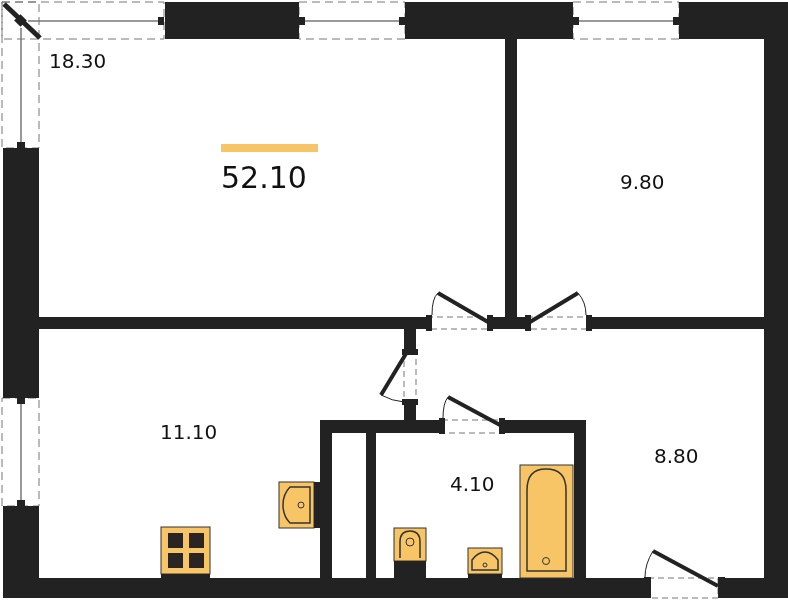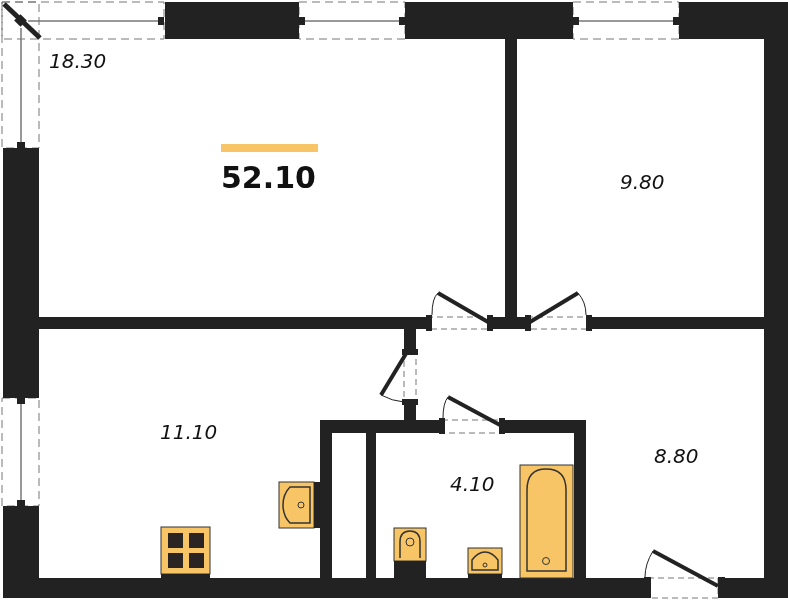--- a/index.html
+++ b/index.html
@@ -1,19 +1,19 @@
 <!DOCTYPE html>
 <html><head>
 <meta charset="utf-8">
 <style>
   html, body { margin:0; padding:0; background:#ffffff; }
   body { width:788px; height:600px; position:relative; overflow:hidden; font-family:"DejaVu Sans", sans-serif; }
   #plan { position:absolute; left:0; top:0; }
-  .label { position:absolute; color:#111; font-family:"DejaVu Sans", sans-serif; font-size:20px; white-space:nowrap;font-style:italic; }
-  .total { position:absolute; font-family:"DejaVu Sans", sans-serif; font-weight:bold; font-size:30px; color:#111; }
+  .label { position:absolute; color:#111; font-family:"DejaVu Sans", sans-serif; font-size:20px; white-space:nowrap; }
+  .total { position:absolute; font-family:"DejaVu Sans", sans-serif; font-weight:normal; font-size:30px; color:#111; }
   .total-bar { position:absolute; height:8px; }
 </style>
 </head>
 <body>
 
 <svg id="plan" width="788" height="600" viewBox="0 0 788 600">
 
   <g fill="none" stroke="#777" stroke-width="1" stroke-dasharray="8,5">
 
     <rect x="2" y="2" width="162" height="37"></rect>

